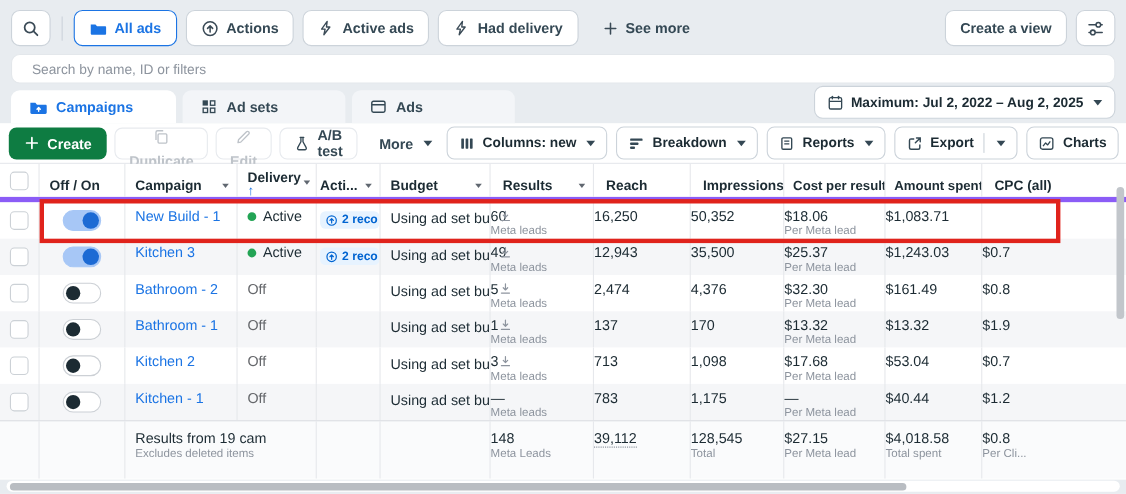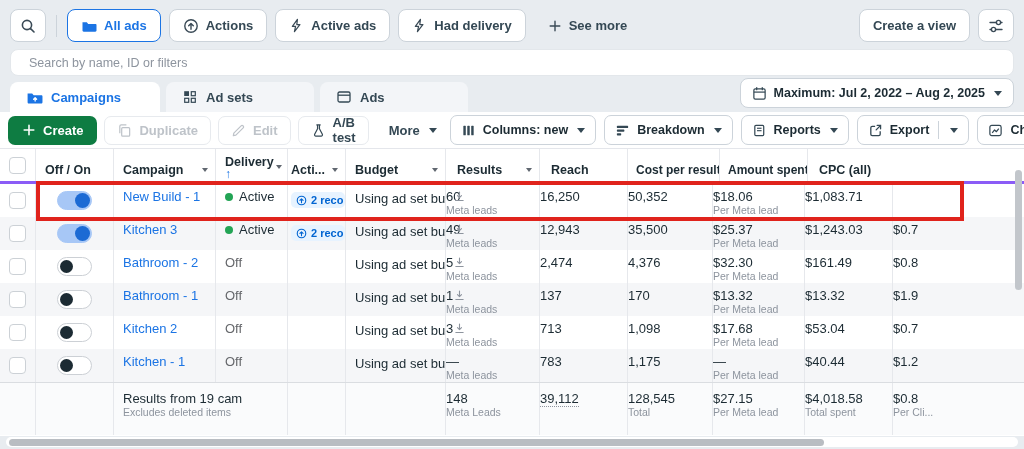--- a/index.html
+++ b/index.html
@@ -25,34 +25,34 @@
   .tab { height:30px; display:flex; align-items:center; gap:8px; padding:0 16px; font-size:13px; font-weight:700; border-radius:8px 8px 0 0; cursor:pointer; }
   .tab.active { background:#fff; color:#1b74e4; width:150px; }
   .tab.inactive { background:#f3f5f8; color:#344854; width:148px; margin-left:6px; }
   .date-btn { position:absolute; right:10px; bottom:4px; height:30px; display:flex; align-items:center; gap:7px; background:#fff; border:1px solid #ccd3da; border-radius:8px; padding:0 11px; font-size:12.5px; font-weight:700; color:#1c2b33; cursor:pointer; }
 
   
   .panel { background:#fff; height:324px; }
   .actions-bar { display:flex; align-items:center; height:37px; padding:0 8px; border-bottom:1px solid #e4e6eb; }
   .create-btn { height:29px; display:flex; align-items:center; gap:7px; background:#0e7c42; color:#fff; border-radius:7px; padding:0 14px; font-size:13px; font-weight:700; cursor:pointer; }
   .txt-btn { height:29px; display:flex; align-items:center; gap:7px; padding:0 12px; font-size:13px; font-weight:700; color:#344854; border:1px solid #e7eaee; border-radius:7px; margin-left:7px; cursor:pointer; background:#fff; }
-  .txt-btn.disabled { color:#bec3c9; }
+  .txt-btn.disabled { color:#bec3c9;flex-direction:column; }
   .txt-btn.plain { border-color:transparent; }
   .abar-right { margin-left:auto; display:flex; gap:8px; align-items:center; }
   .abtn { height:30px; display:flex; align-items:center; gap:7px; background:#fff; border:1px solid #ccd3da; border-radius:7px; padding:0 10px; font-size:12.5px; font-weight:700; color:#1c2b33; cursor:pointer; white-space:nowrap; }
   .abtn .inner-div { width:1px; height:18px; background:#ccd3da; margin:0 2px; }
 
   .caret { display:inline-block; width:0; height:0; border-left:4px solid transparent; border-right:4px solid transparent; border-top:5px solid #344854; margin-left:2px; }
   .caret.sm { border-left-width:3.5px; border-right-width:3.5px; border-top-width:4.5px; border-top-color:#606770; }
 
   
   .table { width:1024px; font-size:13px; }
   .tr { display:flex; height:33px; position:relative; background:#fff; }
   .tr.alt { background:#f5f6f8; }
-  .tr.head { height:35px; border-bottom:3px solid #8b5cf6; background:#fff; }
+  .tr.head { height:35px; border-bottom:5px solid #8b5cf6; background:#fff; }
   .tr.foot { height:53px; background:#fafbfc; border-top:1px solid #dadde1; }
   .td { border-right:1px solid #e6e8ec; height:100%; padding-top:5px; position:relative; overflow:hidden; }
   .td.last { border-right:none; }
   .c-sel{width:36px; display:flex; justify-content:center; align-items:center; padding-top:0;}
   .c-toggle{width:78px; display:flex; justify-content:center; align-items:center; padding-top:0;}
   .c-campaign{width:102px; padding-left:9px;}
   .c-delivery{width:72px; padding-left:9px;}
   .c-acti{width:58px; padding-left:3px;}
   .c-budget{width:100px; padding-left:9px;}
   .c-results{width:94px;}
@@ -344,20 +344,23 @@
           <span class="caret sm"></span>
         </div>
       <div class="td c-results hcell" style="padding-left:11px;">
           <span class="lbl">Results</span>
           <span class="caret sm"></span>
         </div>
       <div class="td c-reach hcell" style="padding-left:11px;">
           <span class="lbl">Reach</span>
           <span class="caret sm"></span>
         </div>
+      <div class="td c-impr hcell" style="padding-left:11px;">
+          <span class="lbl">Impressions</span>
+        </div>
       <div class="td c-cost hcell" style="padding-left:8px; font-size:12px;">
           <span class="lbl">Cost per result</span>
         </div>
       <div class="td c-spent hcell" style="padding-left:8px; font-size:12px;">
           <span class="lbl">Amount spent</span>
         </div>
       <div class="td c-cpc hcell last" style="padding-left:11px;">
           <span class="lbl">CPC (all)</span>
         </div>
     </div>

